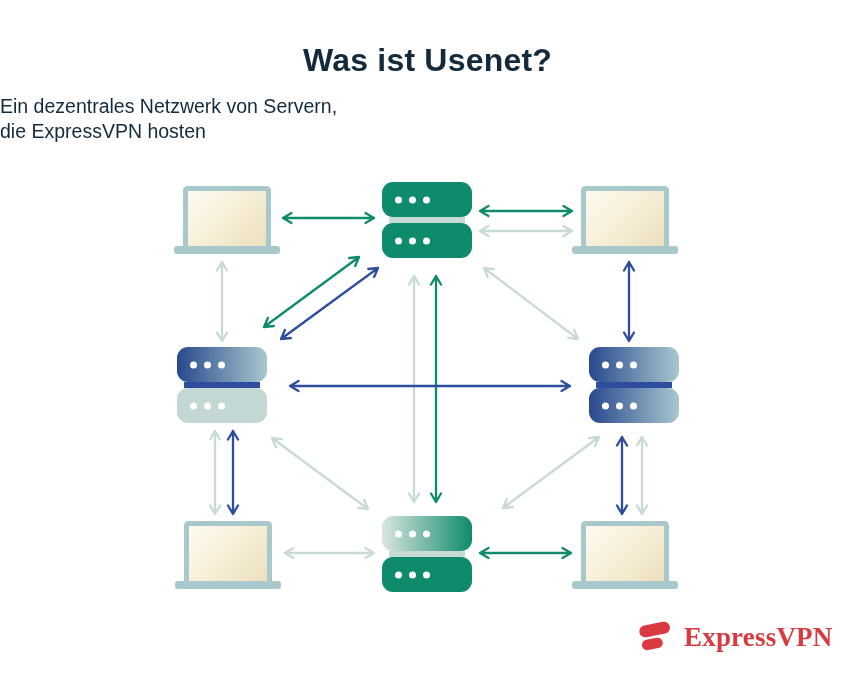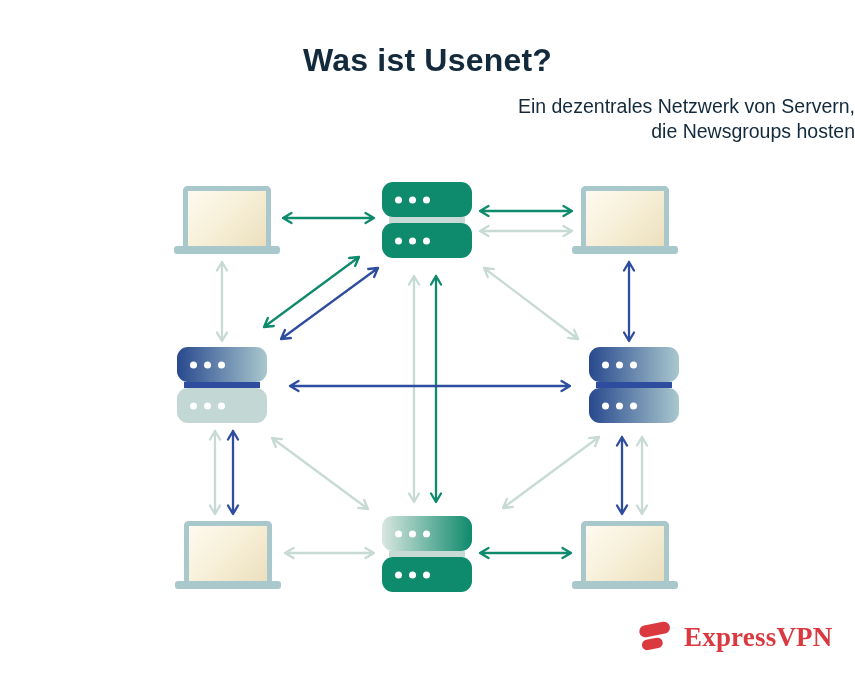--- a/index.html
+++ b/index.html
@@ -9,21 +9,21 @@
   }
   .canvas{position:absolute;inset:0}
 
   
   .title{
     position:absolute;top:42px;left:0;width:100%;text-align:center;
     font-size:32px;font-weight:600;letter-spacing:.2px;
     color:var(--title-color,#132A3C);
   }
   .subtitle{
-    position:absolute;top:94px;left:0;width:100%;text-align:right;
+    position:absolute;top:94px;left:0;width:100%;text-align:left;
     font-size:19.5px;font-weight:400;line-height:25px;
     color:var(--title-color,#132A3C);
   }
   .subtitle span{display:block}
 
   
   .laptop{position:absolute;width:106px;height:68px}
   .laptop .screen{
     position:absolute;left:9px;right:9px;top:0;bottom:7px;
     box-sizing:border-box;border:5px solid var(--laptop-frame,#A9C8CB);border-bottom:none;
@@ -77,21 +77,21 @@
   }
 </style>
 </head>
 <body>
 
 <div class="canvas">
 
   <div class="title">Was ist Usenet?</div>
   <div class="subtitle">
     <span>Ein dezentrales Netzwerk von Servern,</span>
-    <span>die Newsgroups hosten</span>
+    <span>die ExpressVPN hosten</span>
   </div>
 
   <div class="laptop lp-tl">
     <div class="screen"></div>
     <div class="base"></div>
   </div>
   <div class="laptop lp-tr">
     <div class="screen"></div>
     <div class="base"></div>
   </div>

